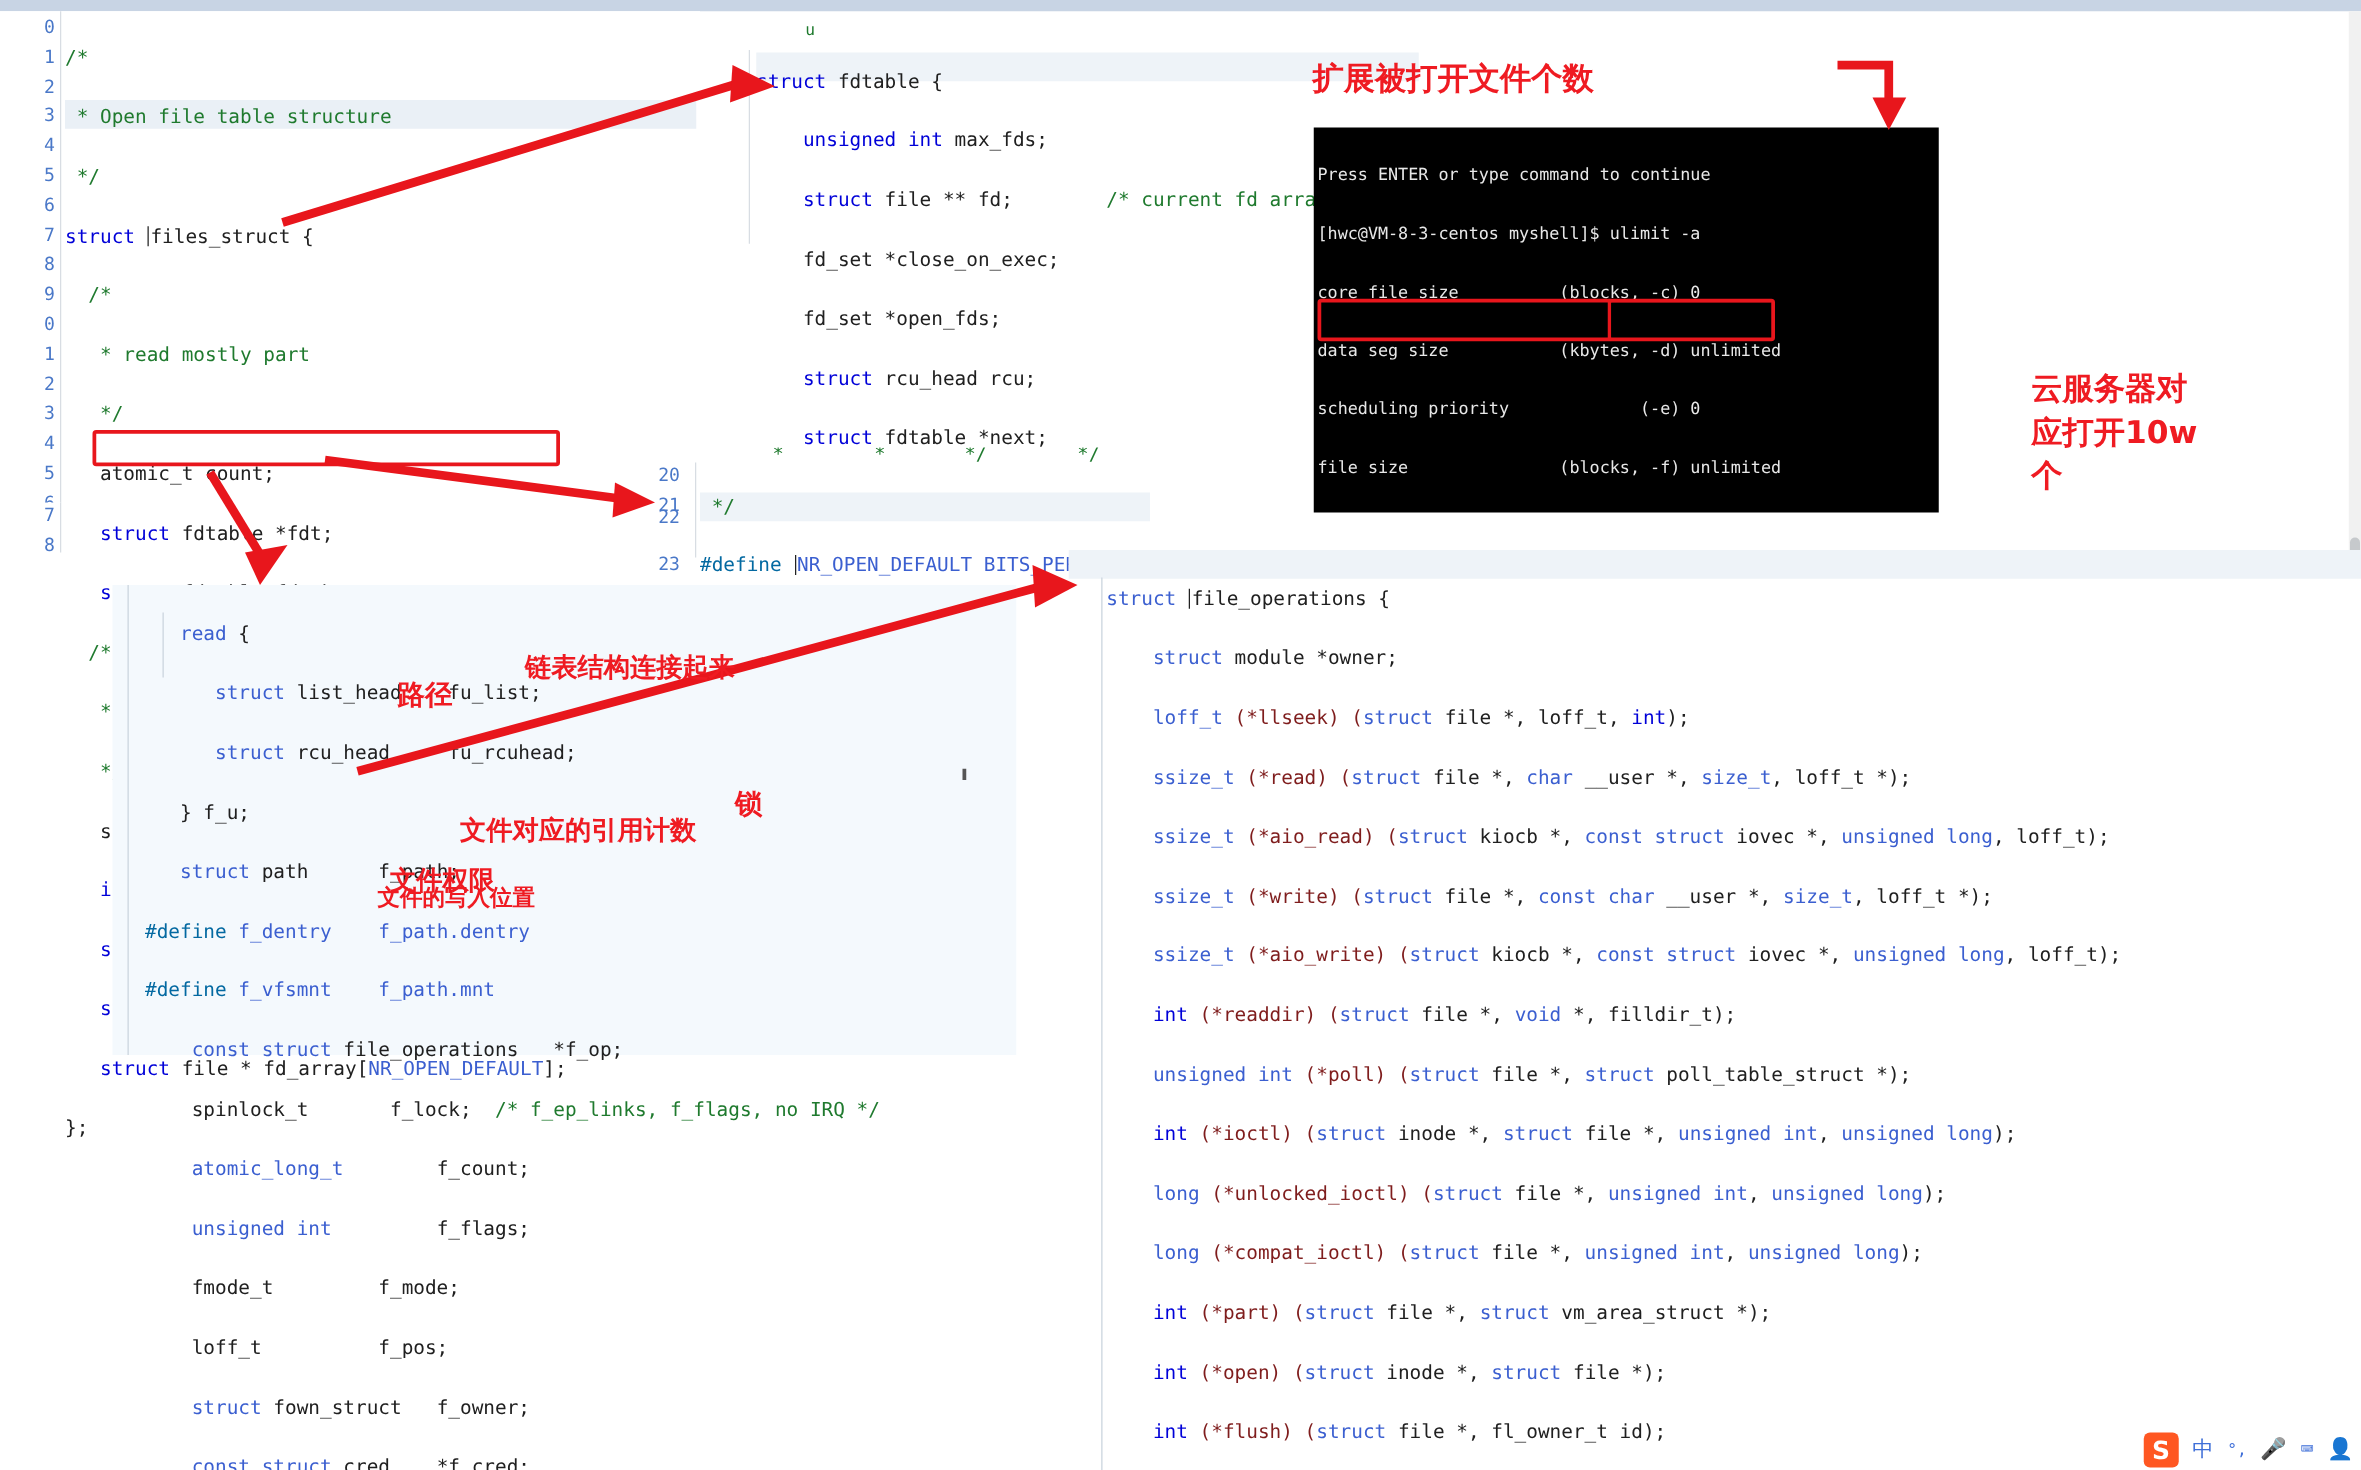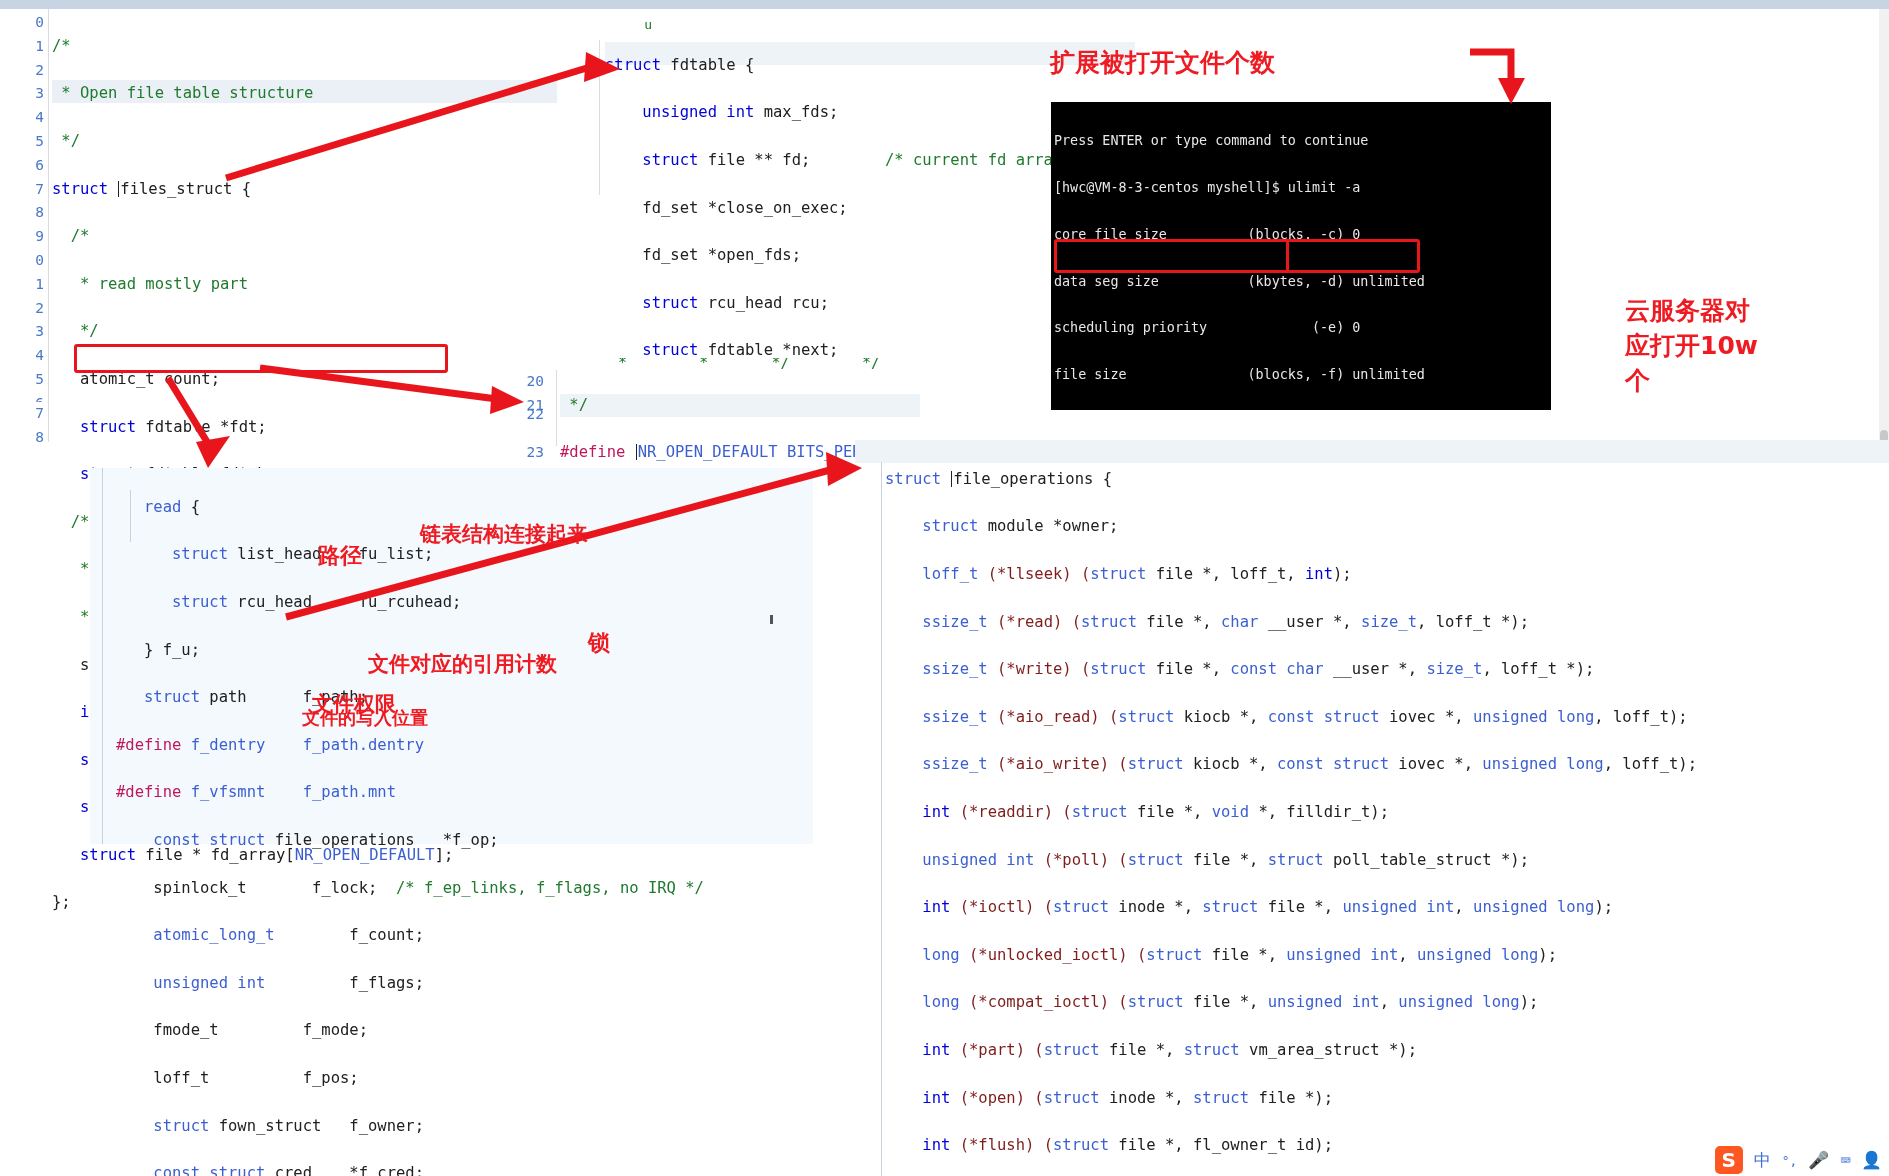--- a/index.html
+++ b/index.html
@@ -27,21 +27,21 @@
     position:absolute; left:0; top:0;
     width:44px; text-align:right;
     color:#4a78c8; font-size:14.5px; line-height:23.8px;
     font-family:"DejaVu Sans Mono", monospace;
   }
 
   
   .kw   { color:#0000d8; }        
   .kw2  { color:#3b5fd0; }
   .cm   { color:#1f7a2e; }        
-  .pp   { color:#be185d; }        
+  .pp   { color:#0369a1; }        
   .fn   { color:#7f1d1d; }        
   .id   { color:#202020; }   
 
   
   .topbar {
     position:absolute; left:0; top:0; width:1889px; height:9px;
     background:#c8d4e4;
   }
 
   
@@ -228,22 +228,22 @@
   </div>
 
   <div class="code-pane plain" id="fops">
     <div class="head-hl"></div>
     <div class="vline"></div>
     <div class="body">
 <div><span class="kw2">struct</span> <span class="caret"></span><span class="id">file_operations {</span></div>
 <div>    <span class="kw2">struct</span> <span class="id">module *owner;</span></div>
 <div>    <span class="kw2">loff_t</span> <span class="fn">(*llseek)</span> <span class="fn">(</span><span class="kw2">struct</span> <span class="id">file *, loff_t,</span> <span class="kw">int</span><span class="id">);</span></div>
 <div>    <span class="kw2">ssize_t</span> <span class="fn">(*read)</span> <span class="fn">(</span><span class="kw2">struct</span> <span class="id">file *,</span> <span class="kw2">char</span> <span class="id">__user *,</span> <span class="kw2">size_t</span><span class="id">, loff_t *);</span></div>
+<div>    <span class="kw2">ssize_t</span> <span class="fn">(*aio_read)</span> <span class="fn">(</span><span class="kw2">struct</span> <span class="id">kiocb *,</span> <span class="kw2">const struct</span> <span class="id">iovec *,</span> <span class="kw2">unsigned long</span><span class="id">, loff_t);</span></div>
 <div>    <span class="kw2">ssize_t</span> <span class="fn">(*write)</span> <span class="fn">(</span><span class="kw2">struct</span> <span class="id">file *,</span> <span class="kw2">const char</span> <span class="id">__user *,</span> <span class="kw2">size_t</span><span class="id">, loff_t *);</span></div>
-<div>    <span class="kw2">ssize_t</span> <span class="fn">(*aio_read)</span> <span class="fn">(</span><span class="kw2">struct</span> <span class="id">kiocb *,</span> <span class="kw2">const struct</span> <span class="id">iovec *,</span> <span class="kw2">unsigned long</span><span class="id">, loff_t);</span></div>
 <div>    <span class="kw2">ssize_t</span> <span class="fn">(*aio_write)</span> <span class="fn">(</span><span class="kw2">struct</span> <span class="id">kiocb *,</span> <span class="kw2">const struct</span> <span class="id">iovec *,</span> <span class="kw2">unsigned long</span><span class="id">, loff_t);</span></div>
 <div>    <span class="kw">int</span> <span class="fn">(*readdir)</span> <span class="fn">(</span><span class="kw2">struct</span> <span class="id">file *,</span> <span class="kw2">void</span> <span class="id">*, filldir_t);</span></div>
 <div>    <span class="kw2">unsigned int</span> <span class="fn">(*poll)</span> <span class="fn">(</span><span class="kw2">struct</span> <span class="id">file *,</span> <span class="kw2">struct</span> <span class="id">poll_table_struct *);</span></div>
 <div>    <span class="kw">int</span> <span class="fn">(*ioctl)</span> <span class="fn">(</span><span class="kw2">struct</span> <span class="id">inode *,</span> <span class="kw2">struct</span> <span class="id">file *,</span> <span class="kw2">unsigned int</span><span class="id">,</span> <span class="kw2">unsigned long</span><span class="id">);</span></div>
 <div>    <span class="kw2">long</span> <span class="fn">(*unlocked_ioctl)</span> <span class="fn">(</span><span class="kw2">struct</span> <span class="id">file *,</span> <span class="kw2">unsigned int</span><span class="id">,</span> <span class="kw2">unsigned long</span><span class="id">);</span></div>
 <div>    <span class="kw2">long</span> <span class="fn">(*compat_ioctl)</span> <span class="fn">(</span><span class="kw2">struct</span> <span class="id">file *,</span> <span class="kw2">unsigned int</span><span class="id">,</span> <span class="kw2">unsigned long</span><span class="id">);</span></div>
 <div>    <span class="kw">int</span> <span class="fn">(*part)</span> <span class="fn">(</span><span class="kw2">struct</span> <span class="id">file *,</span> <span class="kw2">struct</span> <span class="id">vm_area_struct *);</span></div>
 <div>    <span class="kw">int</span> <span class="fn">(*open)</span> <span class="fn">(</span><span class="kw2">struct</span> <span class="id">inode *,</span> <span class="kw2">struct</span> <span class="id">file *);</span></div>
 <div>    <span class="kw">int</span> <span class="fn">(*flush)</span> <span class="fn">(</span><span class="kw2">struct</span> <span class="id">file *, fl_owner_t id);</span></div>
 

